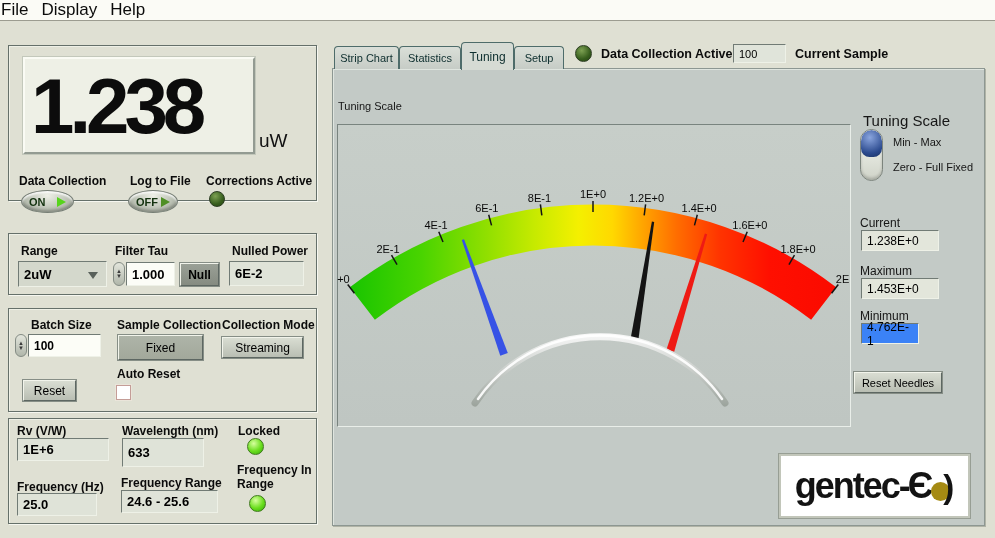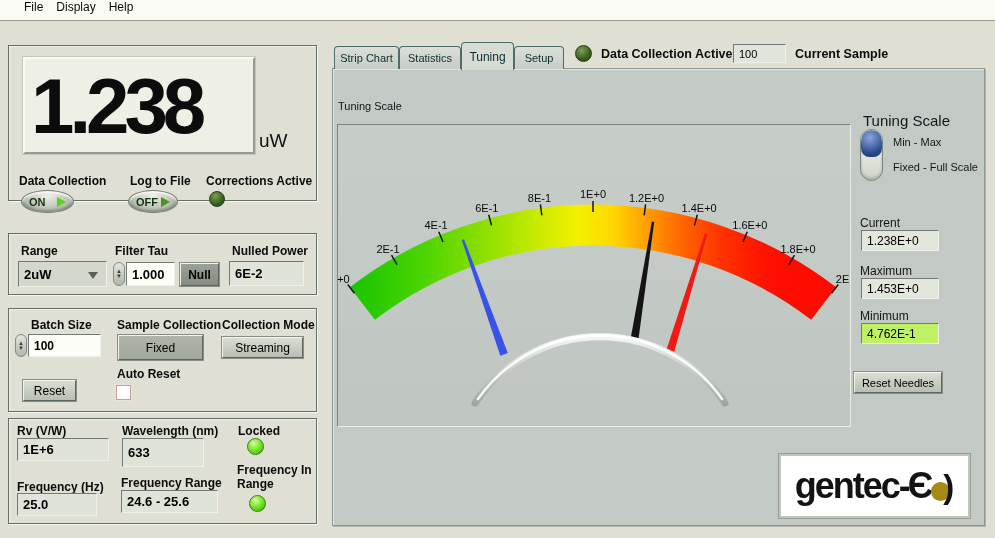--- a/index.html
+++ b/index.html
@@ -2,21 +2,21 @@
 <html><head>
 <meta charset="utf-8">
 <style>
   html,body{margin:0;padding:0}
   body{width:995px;height:538px;position:relative;background:#dfe0d3;
        font-family:"Liberation Sans",sans-serif;overflow:hidden;color:#0b0b0b}
 
   
   .menubar{position:absolute;left:0;top:0;width:995px;height:21px;background:#fbfbf6;
            border-bottom:1px solid #9c9c90;display:flex;align-items:flex-start;
-           font-size:12px;padding-left:24px;box-sizing:border-box;z-index:6}
+           font-size:17px;padding-left:1px;box-sizing:border-box;z-index:6}
   .menu-item{margin-right:13px;cursor:default}
 
   
   .panel{position:absolute;background:#dfe0d3;border:1px solid #65706a;
          box-shadow:1px 1px 0 #f6f7f0, inset 1px 1px 0 #eef0e6;box-sizing:border-box}
   .lbl{position:absolute;font-size:12px;font-weight:bold;white-space:nowrap;color:#0b0b0b}
   .slbl{position:absolute;font-size:11px;color:#161616;white-space:nowrap}
   .field{position:absolute;background:#dfe3d8;border:1px solid;
          border-color:#717b75 #eef1e7 #eef1e7 #717b75;font-size:13px;font-weight:bold;
          color:#000;padding:0 5px;box-sizing:border-box;display:flex;align-items:center}
@@ -264,32 +264,32 @@
       <path d="M 137 278 A 151 151 0 0 1 387 278" fill="none" stroke="url(#chromeGrad)" stroke-width="7" stroke-linecap="round"></path>
       <path d="M 140 274 A 149 149 0 0 1 384 274" fill="none" stroke="#ffffff" stroke-width="2.5" stroke-linecap="round" opacity="0.9"></path>
     </svg>
 </div>
 
 <div class="slbl z3" style="left:863px;top:112px;font-size:15px">Tuning Scale</div>
 <div class="switch">
   <div class="switch-knob"></div>
 </div>
 <div class="slbl z3" style="left:893px;top:136px">Min - Max</div>
-<div class="slbl z3" style="left:893px;top:161px">Fixed - Full Scale</div>
+<div class="slbl z3" style="left:893px;top:161px">Zero - Full Fixed</div>
 
 <div class="slbl z3" style="left:860px;top:216px;font-size:12px">Current</div>
 <div class="field plain z3" style="left:861px;top:230px;width:78px;height:21px;background:#e3e6db">
   <span>1.238E+0</span>
 </div>
 <div class="slbl z3" style="left:860px;top:264px;font-size:12px">Maximum</div>
 <div class="field plain z3" style="left:861px;top:278px;width:78px;height:21px;background:#e3e6db">
   <span>1.453E+0</span>
 </div>
 <div class="slbl z3" style="left:860px;top:309px;font-size:12px">Minimum</div>
-<div class="field plain z3" style="left:861px;top:323px;width:78px;height:21px;background:#bef264">
+<div class="field plain z3" style="left:861px;top:323px;width:58px;height:21px;background:#3b82f6">
   <span>4.762E-1</span>
 </div>
 <div class="btn z3" style="left:854px;top:372px;width:88px;height:21px;font-size:11px">
   <span>Reset Needles</span>
 </div>
 
 <div class="logo-box">
   <span class="logo-text">gentec-</span>
   <span class="logo-eps">Є</span>
   <span class="logo-dot"></span>

